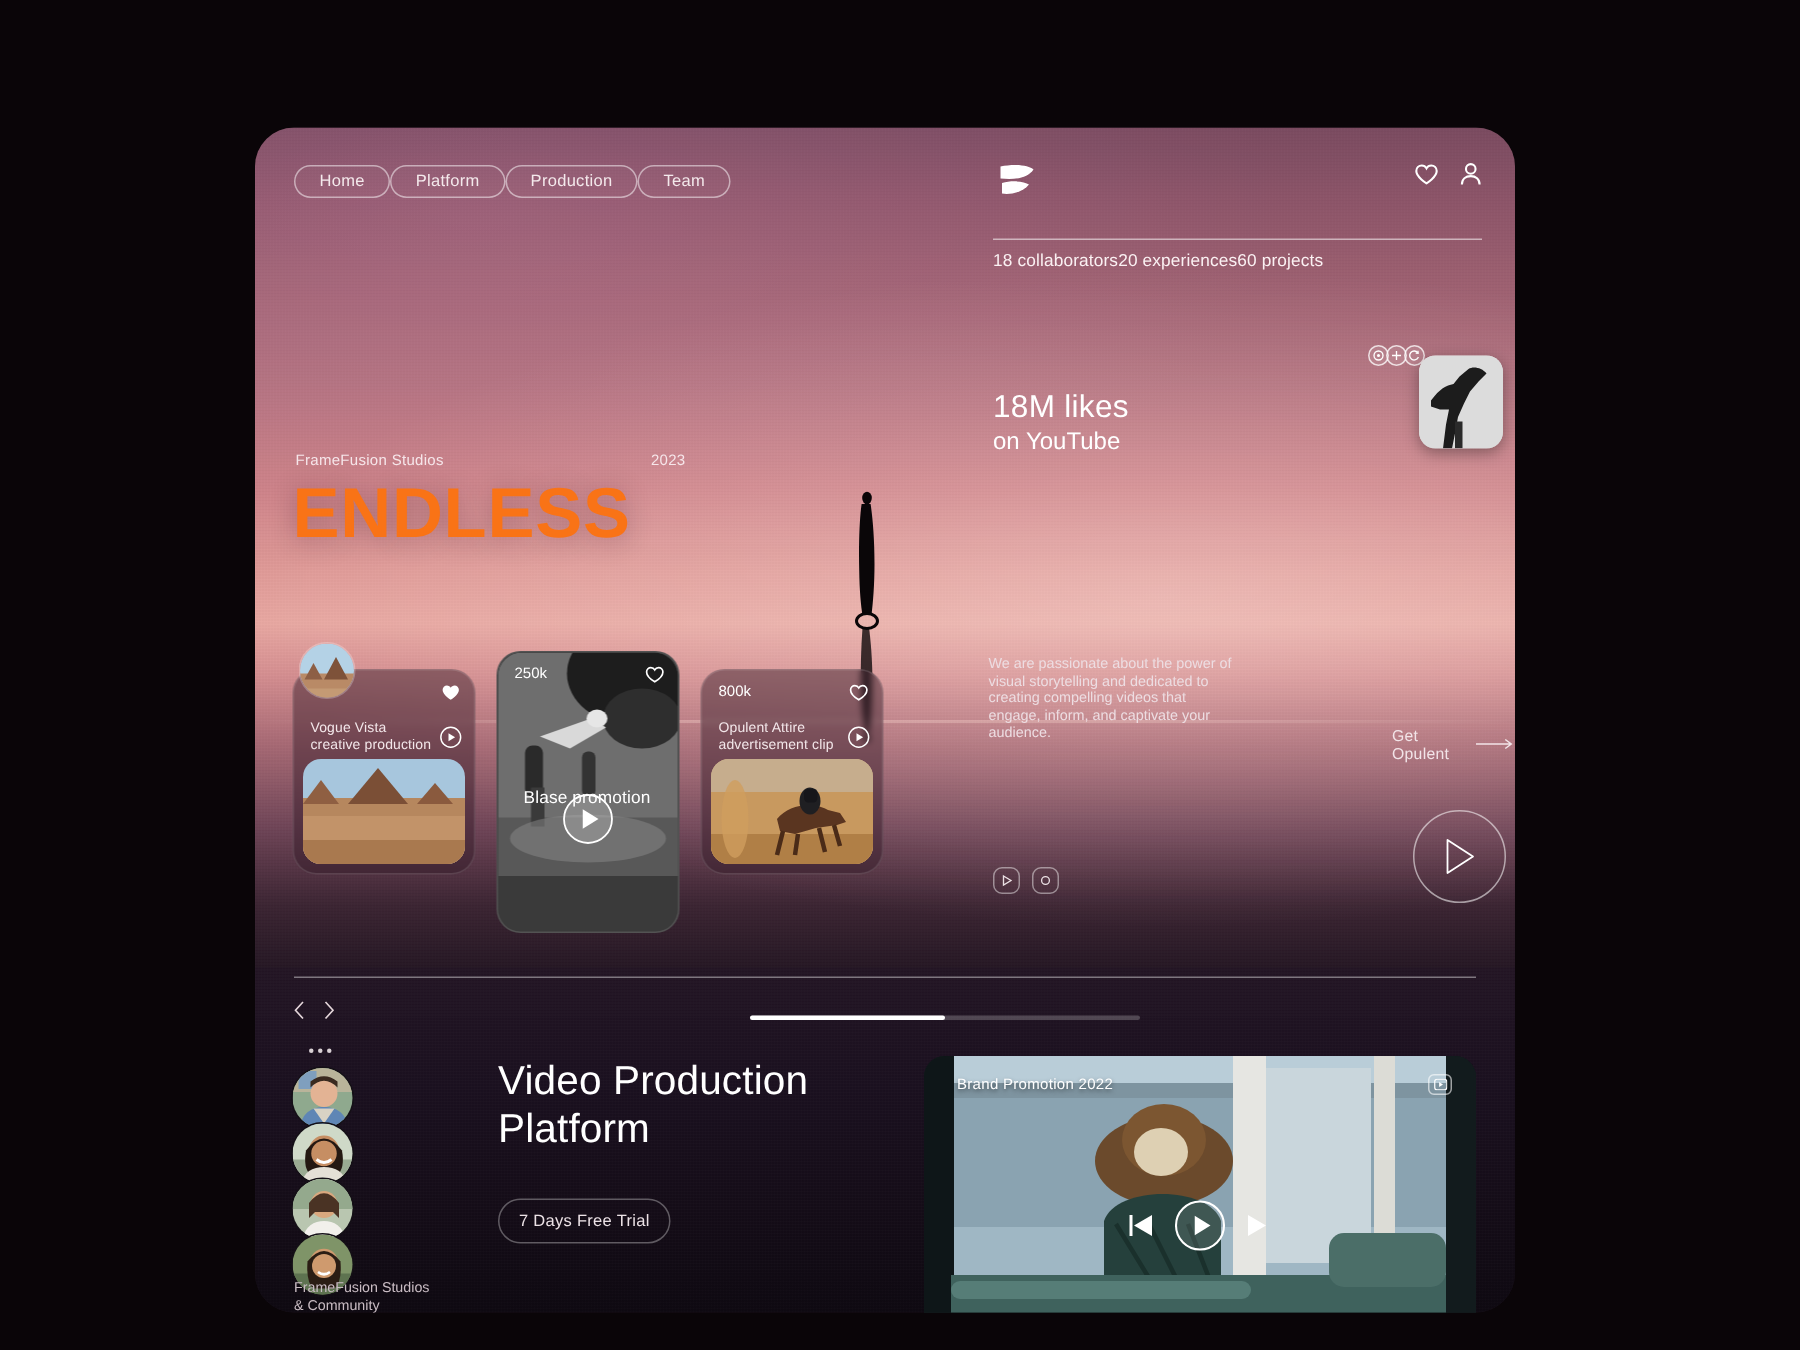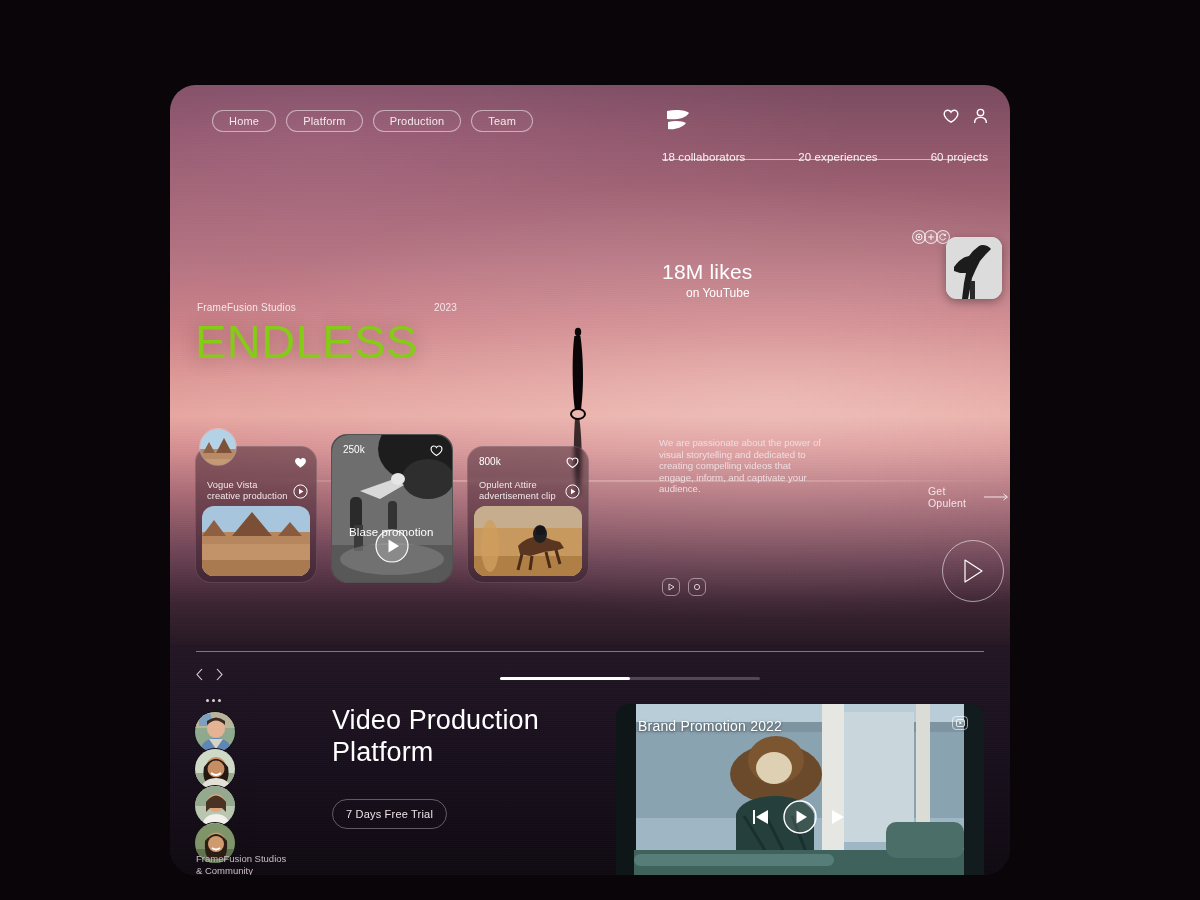--- a/index.html
+++ b/index.html
@@ -58,21 +58,21 @@
     background:linear-gradient(90deg, rgba(255,210,200,0) 0%, rgba(255,215,205,.35) 35%, rgba(255,215,205,.30) 70%, rgba(255,210,200,0) 100%);
   }
 
   
   .lower-bg{
     position:absolute; left:0; top:560px; width:840px; height:230px;
     background:linear-gradient(180deg,#231524 0%, #1b1120 35%, #150d18 70%, #0f0a12 100%);
   }
 
   
-  .navbar{ position:absolute; left:42px; top:25px; display:flex; gap:10px; }
+  .navbar{ position:absolute; left:26px; top:25px; display:flex; }
   .pill{
     height:22px; padding:0 16px; border:1px solid rgba(255,255,255,.50);
     border-radius:12px; display:flex; align-items:center; justify-content:center;
     color:#f4e9ec; font-size:11px; letter-spacing:.2px; white-space:nowrap;
     background:rgba(255,255,255,.02);
   }
 
   
   .logo{ position:absolute; left:494px; top:22px; width:28px; height:26px; }
 
@@ -84,29 +84,29 @@
     position:absolute; left:26px; top:78px; width:240px;
     color:#f0dfe3; font-size:9.6px; line-height:11.6px; letter-spacing:.05px;
   }
 
   
   .stats-rule{
     position:absolute; left:492px; top:74px; width:326px; height:1px;
     background:rgba(255,255,255,.55);
   }
   .stats{
-    position:absolute; left:492px; top:66px; width:326px;
-    display:flex; justify-content:space-between;
-    color:#fbf1f3; font-size:11.5px; letter-spacing:.1px;gap:12px;
+    position:absolute; left:492px; top:83px; width:326px;
+    display:flex; 
+    color:#fbf1f3; font-size:11.5px; letter-spacing:.1px;
   }
 
   
   .likes{ position:absolute; left:492px; top:175px; }
   .likes .big{ font-size:21px; color:#fff; letter-spacing:.2px; line-height:24px;}
-  .likes .sub{ font-size:12px; color:#fff; margin-left:24px; margin-top:2px; }
+  .likes .sub{ font-size:16px; color:#fff; margin-top:2px; }
 
   
   .thumb-wrap{ position:absolute; left:776px; top:152px; }
   .icon-trio{ position:absolute; left:-34px; top:-7px; display:flex; }
   .mini-circ{
     width:14px;height:14px;border-radius:50%;
     border:1px solid rgba(255,255,255,.75);
     display:flex;align-items:center;justify-content:center;
     background:rgba(255,255,255,.10); margin-right:-2px;
   }
@@ -117,21 +117,21 @@
   }
 
   
   .eyebrow{
     position:absolute; left:27px; top:217px; width:260px;
     display:flex; color:#f6e6ea; font-size:10px; letter-spacing:.2px;
   }
   .eyebrow .yr{ margin-left:auto; }
   .h-endless{
     position:absolute; left:25px; top:233px;
-    font-size:47px; font-weight:400; color:#84cc16; letter-spacing:.5px; line-height:1;
+    font-size:47px; font-weight:700; color:#f97316; letter-spacing:.5px; line-height:1;
     text-shadow:0 2px 18px rgba(40,10,25,.30);
   }
   .h-possib{
     position:absolute; left:490px; top:235px;
     font-size:47px; font-weight:400; color:#fff; letter-spacing:.3px; line-height:1;
     text-shadow:0 2px 18px rgba(40,10,25,.30);
   }
   
   .surfer{ position:absolute; left:396px; top:237px; width:24px; height:175px; }
 
@@ -142,21 +142,21 @@
     position:absolute; width:122px; height:137px; border-radius:16px;
     overflow:visible;
   }
   .vcard .body{
     position:absolute; inset:0; border-radius:16px; overflow:hidden;
     border:1px solid rgba(255,255,255,.13);
     background:rgba(50,26,40,.46);
     backdrop-filter:blur(2px);
   }
   .vc1{ left:0;   top:18px; }
-  .vc2{ left:136px; top:6px; height:149px;}
+  .vc2{ left:136px; top:6px; height:188px;}
   .vc3{ left:272px; top:18px; }
 
   .card-avatar{
     position:absolute; left:4px; top:-18px; width:38px; height:38px; border-radius:50%;
     overflow:hidden; border:1px solid rgba(255,255,255,.25); z-index:3;
   }
   .card-count{
     position:absolute; left:12px; top:10px; color:#fff; font-size:10px; z-index:3;
   }
   .card-heart{ position:absolute; right:10px; top:9px; z-index:3; }
@@ -242,21 +242,21 @@
     position:absolute; right:26px; top:768px; color:#c9bcc3; font-size:9.5px;
   }
 
   
   .player{
     position:absolute; left:446px; top:619px; width:368px; height:218px;
     border-radius:14px; overflow:hidden; background:#12181a;
   }
   .player .scene{ position:absolute; inset:0; }
   .pl-title{
-    position:absolute; left:22px; top:14px; color:#fff; font-size:14px; z-index:5;
+    position:absolute; left:22px; top:14px; color:#fff; font-size:10px; z-index:5;
     letter-spacing:.2px; text-shadow:0 1px 3px rgba(0,0,0,.5);
   }
   .pl-corner{
     position:absolute; right:16px; top:12px; width:16px; height:14px; border-radius:4px;
     border:1px solid rgba(255,255,255,.6); display:flex;align-items:center;justify-content:center; z-index:5;
   }
   .pl-center{
     position:absolute; left:50%; top:96px; transform:translateX(-50%);
     display:flex; align-items:center; gap:10px; z-index:5;
   }

